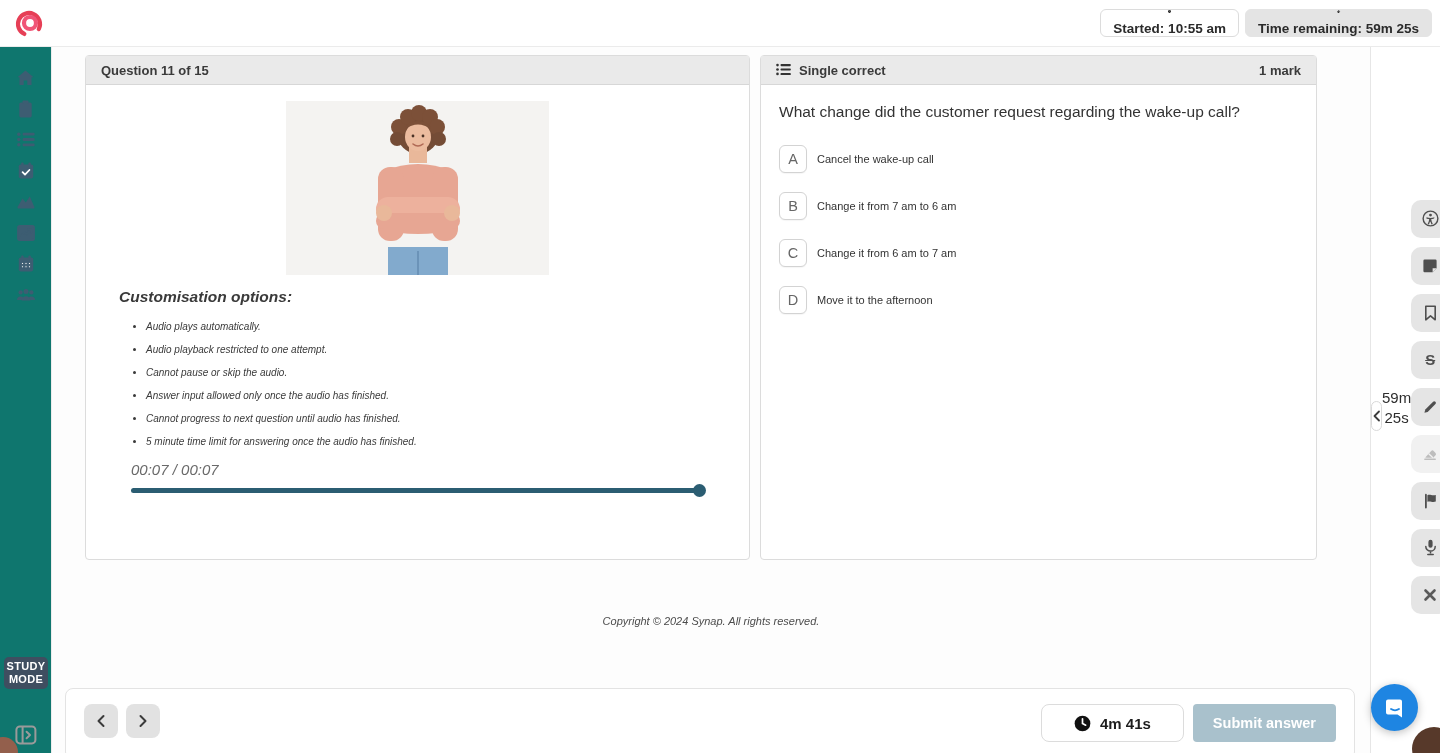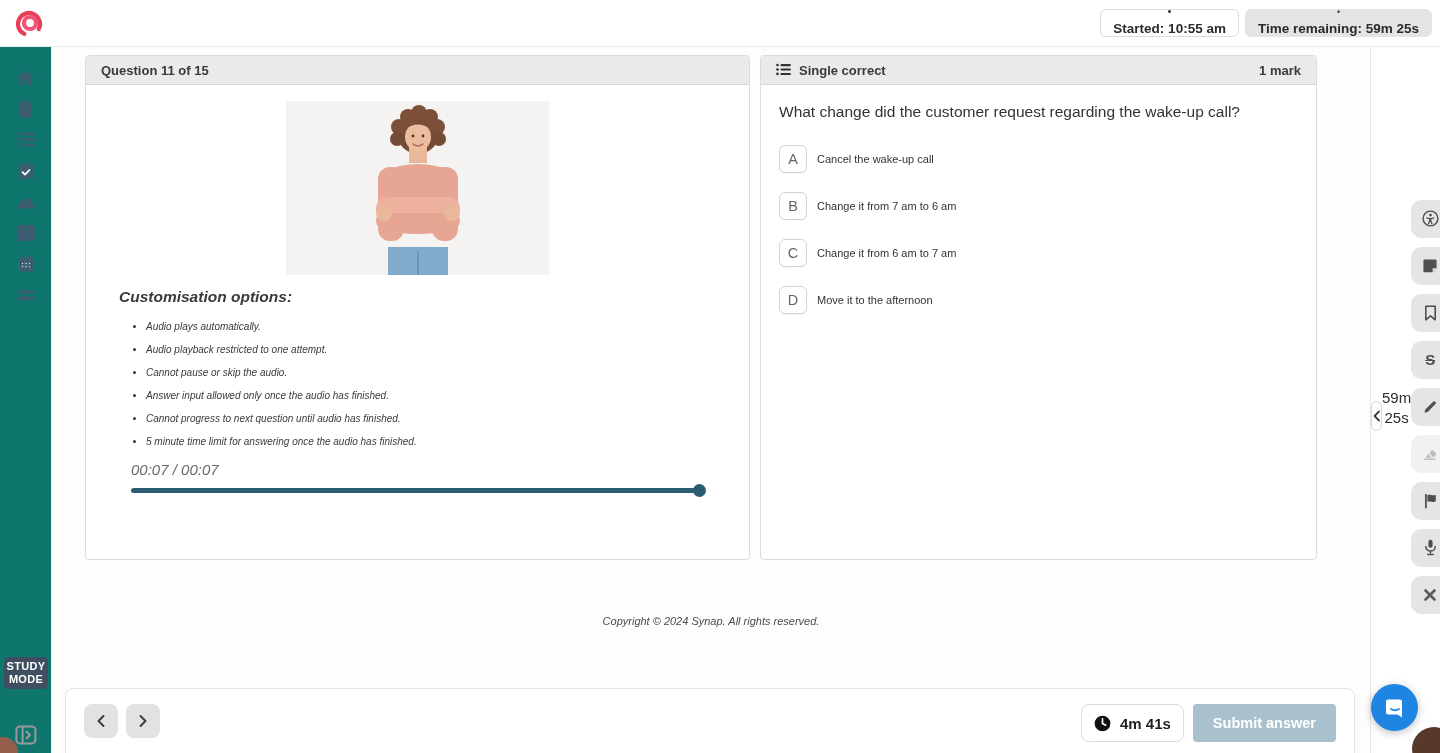--- a/index.html
+++ b/index.html
@@ -65,21 +65,21 @@
                font-size:11px; color:#4c4c4c; }
 
   
   .bottom-bar { position:absolute; left:65px; top:688px; width:1290px; height:72px; background:#fff;
                 border:1px solid #e3e3e3; border-radius:8px; display:flex; align-items:flex-start;
                 justify-content:space-between; padding:15px 18px; z-index:10; }
   .nav-btn { width:34px; height:34px; border:none; border-radius:8px; background:#e2e2e2; cursor:pointer;
              display:flex; align-items:center; justify-content:center; margin-right:8px; }
   .bb-right { display:flex; align-items:center; gap:9px; }
   .timer-pill { display:flex; align-items:center; gap:9px; border:1px solid #dcdcdc; border-radius:8px;
-                background:#fff; height:38px; padding:0 12px; font-size:15px; font-weight:700; color:#1e1e1e; }
+                background:#fff; height:38px; padding:0 32px; font-size:15px; font-weight:700; color:#1e1e1e; }
   .submit-btn { height:38px; padding:0 20px; border:none; border-radius:4px; background:#a9c1cc;
                 color:#fff; font-size:14.5px; font-weight:700; cursor:not-allowed; font-family:inherit; }
 
   
   .right-sidebar { position:absolute; top:47px; right:0; bottom:0; width:70px; background:#fff;
                    border-left:1px solid #e6e6e6; display:flex; align-items:center; z-index:20; }
   .collapse-btn { margin-top:31px; width:33px; height:30px; background:#fff; border:1px solid #d9d9d9;
                   border-radius:8px; cursor:pointer; display:flex; align-items:center; justify-content:center; }
   .side-timer { margin-top:15px; width:46px; text-align:center; font-size:15px; line-height:20px; color:#2e2e2e; }
   .tool-col { margin-top:13px; display:flex; flex-direction:column; gap:9px; }

